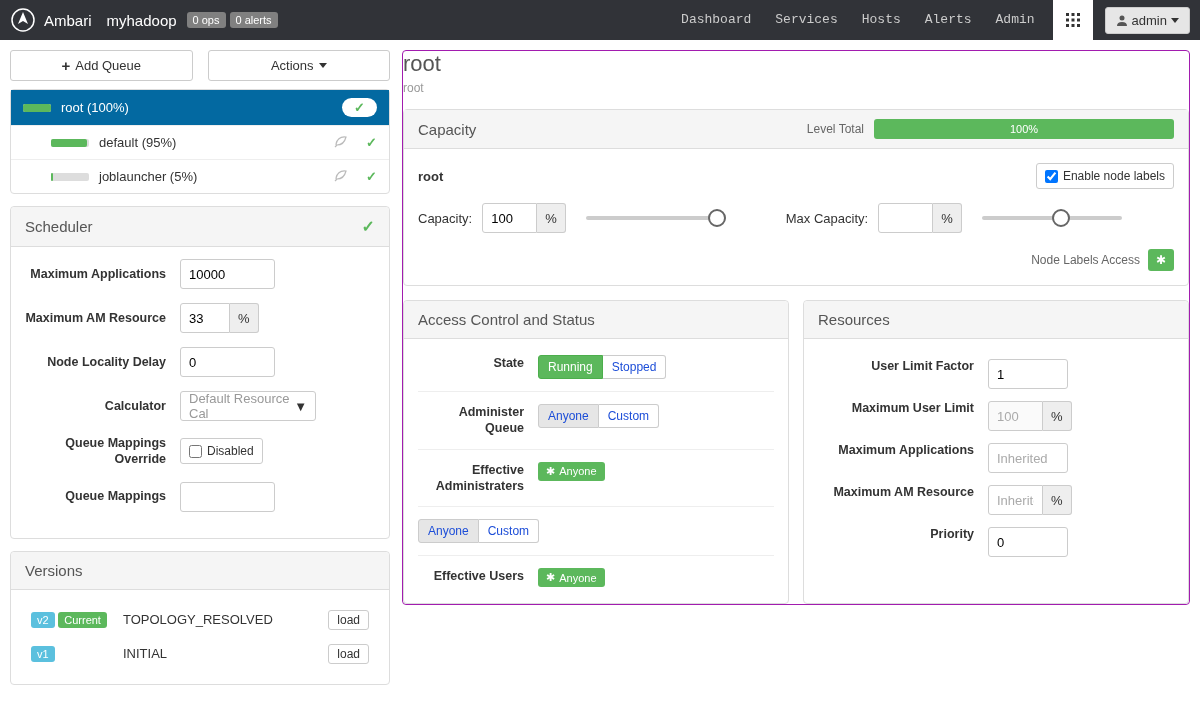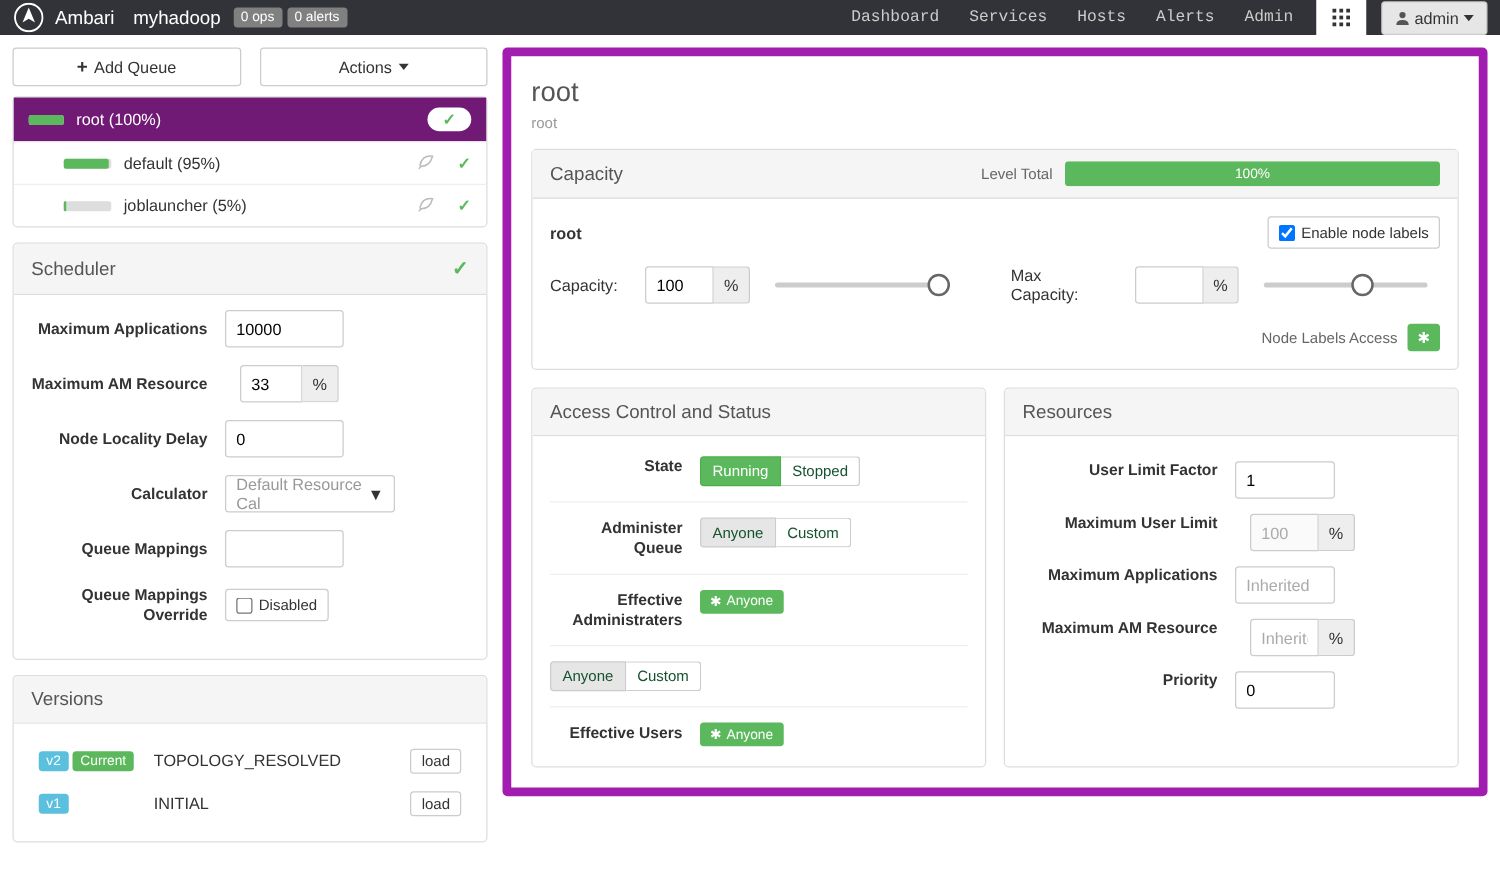--- a/index.html
+++ b/index.html
@@ -1,58 +1,58 @@
 <!DOCTYPE html>
 <html><head>
 <meta charset="utf-8">
 <style>
 * { box-sizing: border-box; margin: 0; padding: 0; }
 body { font-family: "Helvetica Neue", Helvetica, Arial, sans-serif; font-size: 13px; color: #333; background: #fff; }
-.topnav { background: #313338; height: 28px; display: flex; align-items: center; color: #fff; padding: 0 10px; }
+.topnav { background: #313338; height: 40px; display: flex; align-items: center; color: #fff; padding: 0 10px; }
 .topnav .logo { width: 26px; height: 26px; margin-right: 8px; display: flex; align-items: center; justify-content: center; }
 .topnav .brand { font-size: 15px; margin-right: 15px; color: #fff; }
 .topnav .cluster { font-size: 15px; color: #fff; margin-right: 10px; }
 .topnav .badge { background: #808080; color: #fff; border-radius: 3px; padding: 2px 6px; font-size: 11px; margin-right: 4px; }
 .topnav .spacer { flex: 1; }
 .topnav .navlink { color: #ccc; padding: 0 12px; line-height: 40px; font-size: 13px; cursor: pointer; font-family: Liberation Mono, monospace; }
 .topnav .apps-btn { background: #fff; width: 40px; height: 40px; display: flex; align-items: center; justify-content: center; cursor: pointer; margin: 0 6px; }
 .topnav .admin-btn { background: #e6e6e6; border: 1px solid #ccc; border-radius: 3px; padding: 5px 10px; color: #333; cursor: pointer; display: flex; align-items: center; gap: 4px; margin-left: 6px; }
 .container { display: flex; padding: 10px; gap: 12px; }
 .leftcol { width: 380px; display: flex; flex-direction: column; gap: 12px; }
 .rightcol { flex: 1; }
 .card { border: 1px solid #ddd; border-radius: 4px; background: #fff; }
 .btn { border: 1px solid #ccc; background: #fff; border-radius: 3px; padding: 6px 12px; cursor: pointer; font-size: 13px; color: #333; display: inline-flex; align-items: center; justify-content: center; gap: 5px; }
 .btn-row { display: flex; gap: 15px; margin-bottom: 8px; }
 .btn-row .btn { flex: 1; }
 .queue-tree .queue-item { display: flex; align-items: center; padding: 8px 12px; border-top: 1px solid #eee; position: relative; cursor: pointer; }
-.queue-tree .queue-item.selected { background: #701a75; color: #fff; border-top: none; }
+.queue-tree .queue-item.selected { background: #0369a1; color: #fff; border-top: none; }
 .queue-tree .queue-item .bar { height: 8px; border-radius: 2px; margin-right: 10px; background: #ddd; position: relative; }
 .queue-tree .queue-item .bar .fill { height: 100%; border-radius: 2px; background: #5cb85c; }
 .queue-tree .queue-item.selected .bar .fill { background: #5cb85c; }
 .queue-tree .queue-item .icons { margin-left: auto; display: flex; align-items: center; gap: 18px; }
 .queue-tree .queue-item .pill-check { background: #fff; border-radius: 12px; padding: 2px 12px; display: flex; align-items: center; }
 .chk { color: #5cb85c; font-weight: bold; }
 .leaf { color: #bbb; }
 .panel-heading { background: #f5f5f5; padding: 10px 14px; border-bottom: 1px solid #ddd; border-radius: 4px 4px 0 0; font-size: 15px; color: #555; display: flex; align-items: center; }
 .panel-body { padding: 12px 14px; }
 .form-row { display: flex; align-items: center; margin-bottom: 14px; }
 .form-row label { width: 155px; text-align: right; padding-right: 14px; font-size: 12.5px; color: #333; font-weight: bold; line-height: 1.3; }
 .form-row .control { flex: 1; }
 .input { border: 1px solid #ccc; border-radius: 3px; padding: 5px 8px; font-size: 13px; width: 95px; height: 30px; }
-.input-group { display: flex; margin-left: 12px; }
+.input-group { display: flex; }
 .input-group .input { border-radius: 3px 0 0 3px; }
 .input-group .addon { border: 1px solid #ccc; border-left: none; background: #eee; padding: 5px 8px; border-radius: 0 3px 3px 0; font-size: 13px; display: flex; align-items: center; }
 .checkbox-btn { border: 1px solid #ccc; border-radius: 3px; padding: 5px 8px; display: inline-flex; align-items: center; gap: 5px; font-size: 12px; }
 .versions-table { width: 100%; }
 .versions-table tr td { padding: 6px 4px; vertical-align: middle; }
 .tag { color: #fff; border-radius: 3px; padding: 2px 6px; font-size: 11px; display: inline-block; }
 .tag-teal { background: #5bc0de; }
 .tag-green { background: #5cb85c; }
 .btn-sm { padding: 2px 8px; font-size: 12px; }
-.main-card { border: 7px solid #a21caf; border-radius: 4px; padding: 16px; }
+.main-card { border: 1px solid #a21caf; border-radius: 4px; padding: 0; }
 .main-title { font-size: 22px; color: #555; margin-bottom: 4px; }
 .breadcrumb { font-size: 12px; color: #999; margin-bottom: 14px; }
 .cap-panel { border: 1px solid #ddd; border-radius: 4px; margin-bottom: 14px; }
 .cap-head { background: #f5f5f5; padding: 9px 14px; border-bottom: 1px solid #ddd; display: flex; align-items: center; font-size: 15px; color: #555; }
 .cap-head .lt { margin-left: auto; font-size: 12px; color: #666; margin-right: 10px; }
 .progress { flex: 0 0 300px; height: 20px; background: #f0f0f0; border-radius: 3px; overflow: hidden; }
 .progress .pf { height: 100%; background: #5cb85c; color: #fff; font-size: 11px; display: flex; align-items: center; justify-content: center; }
 .cap-body { padding: 14px; }
 .cap-row1 { display: flex; align-items: center; margin-bottom: 14px; }
 .cap-row1 .qname { font-weight: bold; font-size: 13px; }
@@ -63,21 +63,21 @@
 .slider .knob { position: absolute; top: -7px; width: 18px; height: 18px; border: 2px solid #666; background: #fff; border-radius: 50%; }
 .node-access { text-align: right; margin-top: 16px; font-size: 12px; color: #666; display: flex; justify-content: flex-end; align-items: center; gap: 8px; }
 .node-access .star-btn { background: #5cb85c; color: #fff; border-radius: 3px; padding: 4px 8px; cursor: pointer; }
 .peer-row { border-top: 1px solid #ddd; padding: 8px; text-align: center; font-size: 12px; color: #555; cursor: pointer; }
 .two-col { display: flex; gap: 14px; }
 .two-col .card { flex: 1; }
 .acs-row { display: flex; align-items: flex-start; padding: 12px 0; border-top: 1px solid #eee; }
 .acs-row:first-child { border-top: none; }
 .acs-row label { width: 120px; text-align: right; padding-right: 14px; font-size: 12.5px; font-weight: bold; line-height: 1.3; }
 .btn-group { display: inline-flex; }
-.btn-group .bg-btn { border: 1px solid #ccc; padding: 4px 9px; font-size: 12px; cursor: pointer; background: #fff; color: #14532d; }
+.btn-group .bg-btn { border: 1px solid #ccc; padding: 4px 9px; font-size: 12px; cursor: pointer; background: #fff; color: #1d4ed8; }
 .btn-group .bg-btn:first-child { border-radius: 3px 0 0 3px; }
 .btn-group .bg-btn:last-child { border-radius: 0 3px 3px 0; border-left: none; }
 .btn-group .bg-btn.active-green { background: #5cb85c; color: #fff; border-color: #4cae4c; }
 .btn-group .bg-btn.active-grey { background: #e6e6e6; }
 .anyone-tag { background: #5cb85c; color: #fff; border-radius: 3px; padding: 3px 8px; font-size: 11px; display: inline-flex; align-items: center; gap: 4px; }
 .res-row { display: flex; align-items: flex-start; margin-bottom: 12px; }
 .res-row label { width: 170px; text-align: right; padding-right: 14px; font-size: 12.5px; font-weight: bold; }
 .res-row .input { width: 80px; }
 .res-row .input::placeholder { color: #aaa; }
 .caret-down { display: inline-block; width: 0; height: 0; border-left: 4px solid transparent; border-right: 4px solid transparent; border-top: 5px solid currentColor; vertical-align: middle; }
@@ -208,29 +208,29 @@
         <div class="form-row">
           <label>Calculator</label>
           <div class="control" style="position:relative">
             <div class="input" style="width:136px;display:flex;align-items:center;justify-content:space-between;color:#999">
               <span>Default Resource Cal</span>
               <span style="color:#333">▼</span>
             </div>
           </div>
         </div>
         <div class="form-row">
-          <label>Queue Mappings</label>
-          <div class="control"><input class="input" value="" style=""></div>
-        </div>
-        <div class="form-row">
           <label>Queue Mappings Override</label>
           <div class="control"><span class="checkbox-btn">
                 <input type="checkbox" style=""> 
                 <span>Disabled</span>
               </span></div>
+        </div>
+        <div class="form-row">
+          <label>Queue Mappings</label>
+          <div class="control"><input class="input" value="" style=""></div>
         </div>
       </div>
     </div>
 
     <div class="card">
       <div class="panel-heading">
           <span>Versions</span>
         </div>
       <div class="panel-body">
         <table class="versions-table">

